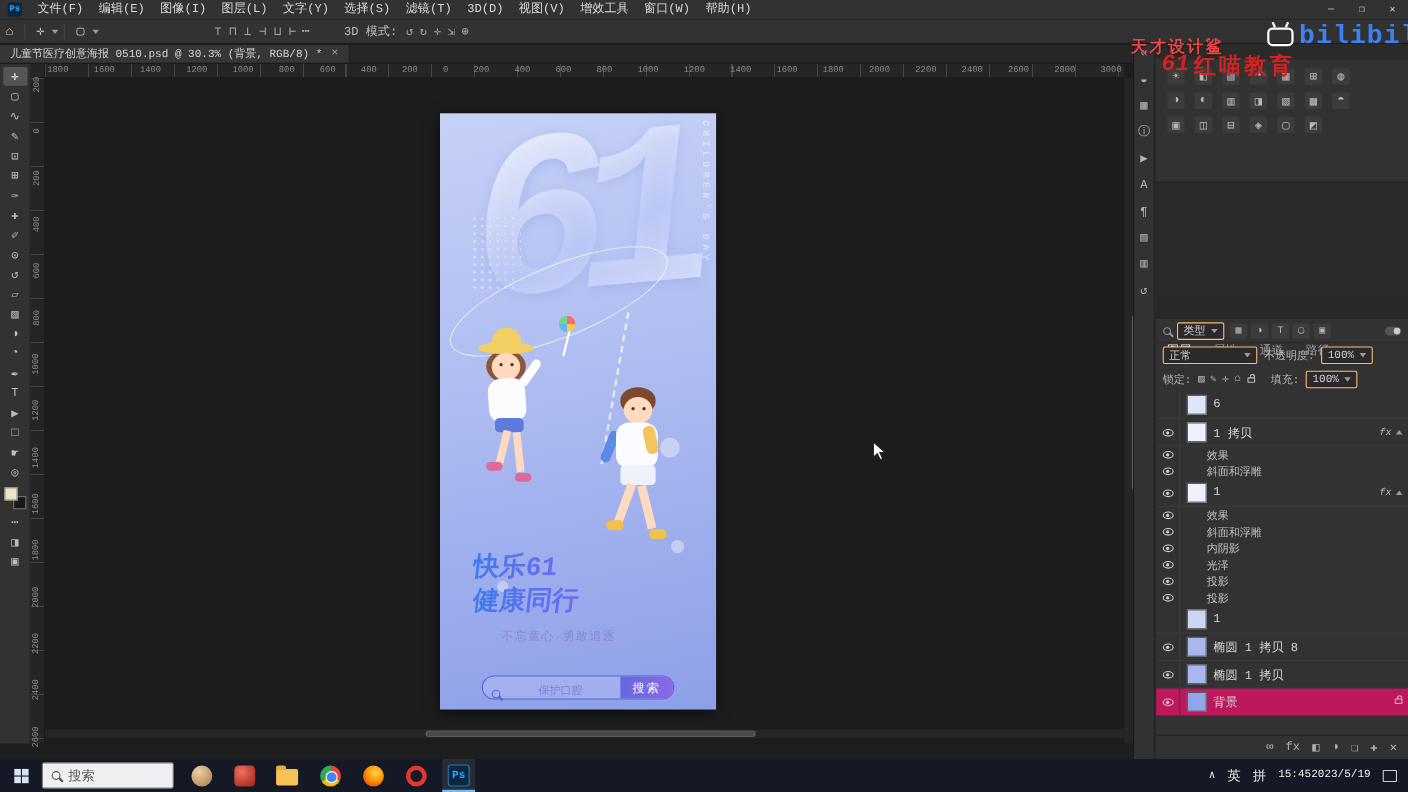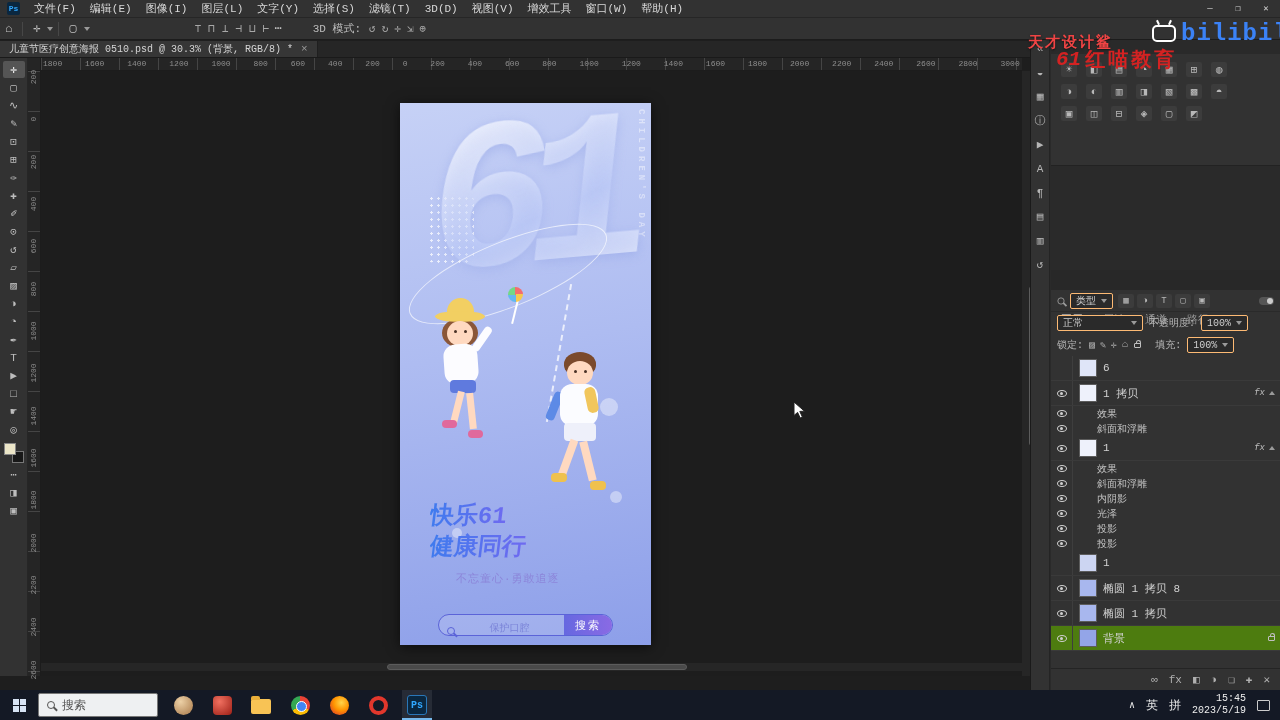--- a/index.html
+++ b/index.html
@@ -162,21 +162,21 @@
   .layer-list{flex:1;overflow:hidden;background:#323232;}
   .row{display:flex;align-items:center;height:25px;border-bottom:1px solid #3a3a3a;font-size:11px;color:#d2d2d2;padding-right:5px;}
   .row.fx{height:15px;border-bottom:none;font-size:10px;color:#c2c2c2;}
   .eye-cell{width:22px;height:100%;border-right:1px solid #3e3e3e;display:flex;align-items:center;justify-content:center;flex:none;}
   .eye-glyph{visibility:hidden;width:10px;height:7px;border:1px solid #cfcfcf;border-radius:50%;position:relative;}
   .eye-glyph::after{content:'';position:absolute;left:2.5px;top:1px;width:3px;height:3px;background:#cfcfcf;border-radius:50%;}
   .row.has-eye .eye-glyph{visibility:visible;}
   .thumb{width:18px;height:18px;margin:0 6px;border:1px solid #5c5c5c;flex:none;background:#9aa8e0;}
   .row.fx .name{padding-left:24px;}
   .name{white-space:nowrap;overflow:hidden;}
-  .row.selected{background:#4d7c0f;}
+  .row.selected{background:#be185d;}
   .fx-tag{display:none;margin-left:auto;align-items:center;gap:4px;color:#bdbdbd;font-size:9px;font-style:italic;}
   .fx-caret{width:0;height:0;border-left:3px solid transparent;border-right:3px solid transparent;border-bottom:4px solid #9a9a9a;}
   .row.has-fx .fx-tag{display:flex;}
   .lock-ind{display:none;margin-left:auto;}
   .row.locked .lock-ind{display:block;}
   .panel-bottom{height:22px;background:#323232;border-top:1px solid #242424;display:flex;align-items:center;justify-content:flex-end;
                 gap:11px;padding:0 10px;flex:none;}
   .pb-icon{font-size:11px;color:#b0b0b0;font-style:normal;}
 
   
@@ -210,21 +210,21 @@
   .tbi-folder::before{content:'';position:absolute;left:0;top:-3px;width:9px;height:4px;background:#e8ae3a;border-radius:2px 2px 0 0;}
   .tbi-chrome{width:19px;height:19px;border-radius:50%;background:conic-gradient(#ea4335 0 33%,#fbbc05 0 66%,#34a853 0 100%);position:relative;}
   .tbi-chrome::after{content:'';position:absolute;left:5px;top:5px;width:9px;height:9px;background:#4285f4;border:1.5px solid #fff;border-radius:50%;}
   .tbi-firefox{width:19px;height:19px;border-radius:50%;background:radial-gradient(circle at 60% 35%,#ffd54a,#ff9500 45%,#e34f1e 80%);}
   .tbi-opera{width:19px;height:19px;border-radius:50%;border:4px solid #e1372c;}
   .tbi-ps{width:20px;height:20px;background:#0a2740;border:1px solid #2a77b8;border-radius:3px;color:#31a8ff;
           font-size:10px;font-weight:bold;display:flex;align-items:center;justify-content:center;}
   .tb-spacer{flex:1;}
   .tray{display:flex;align-items:center;gap:11px;padding-right:10px;color:#e8e8e8;font-size:12px;}
   .tray-caret{font-size:10px;}
-  .tray-clock{display:flex;flex-direction:column;align-items:flex-end;font-size:10px;line-height:1.25;color:#eee;}
+  .tray-clock{display:flex;flex-direction:row;align-items:flex-end;font-size:10px;line-height:1.25;color:#eee;}
   .tray-notif{width:13px;height:11px;border:1px solid #ccc;border-radius:1px;}
 </style>
 </head>
 <body>
 
 <div id="app">
 
   <div class="menubar">
     <div class="ps-logo">Ps</div>
     <div style="display:flex;">

